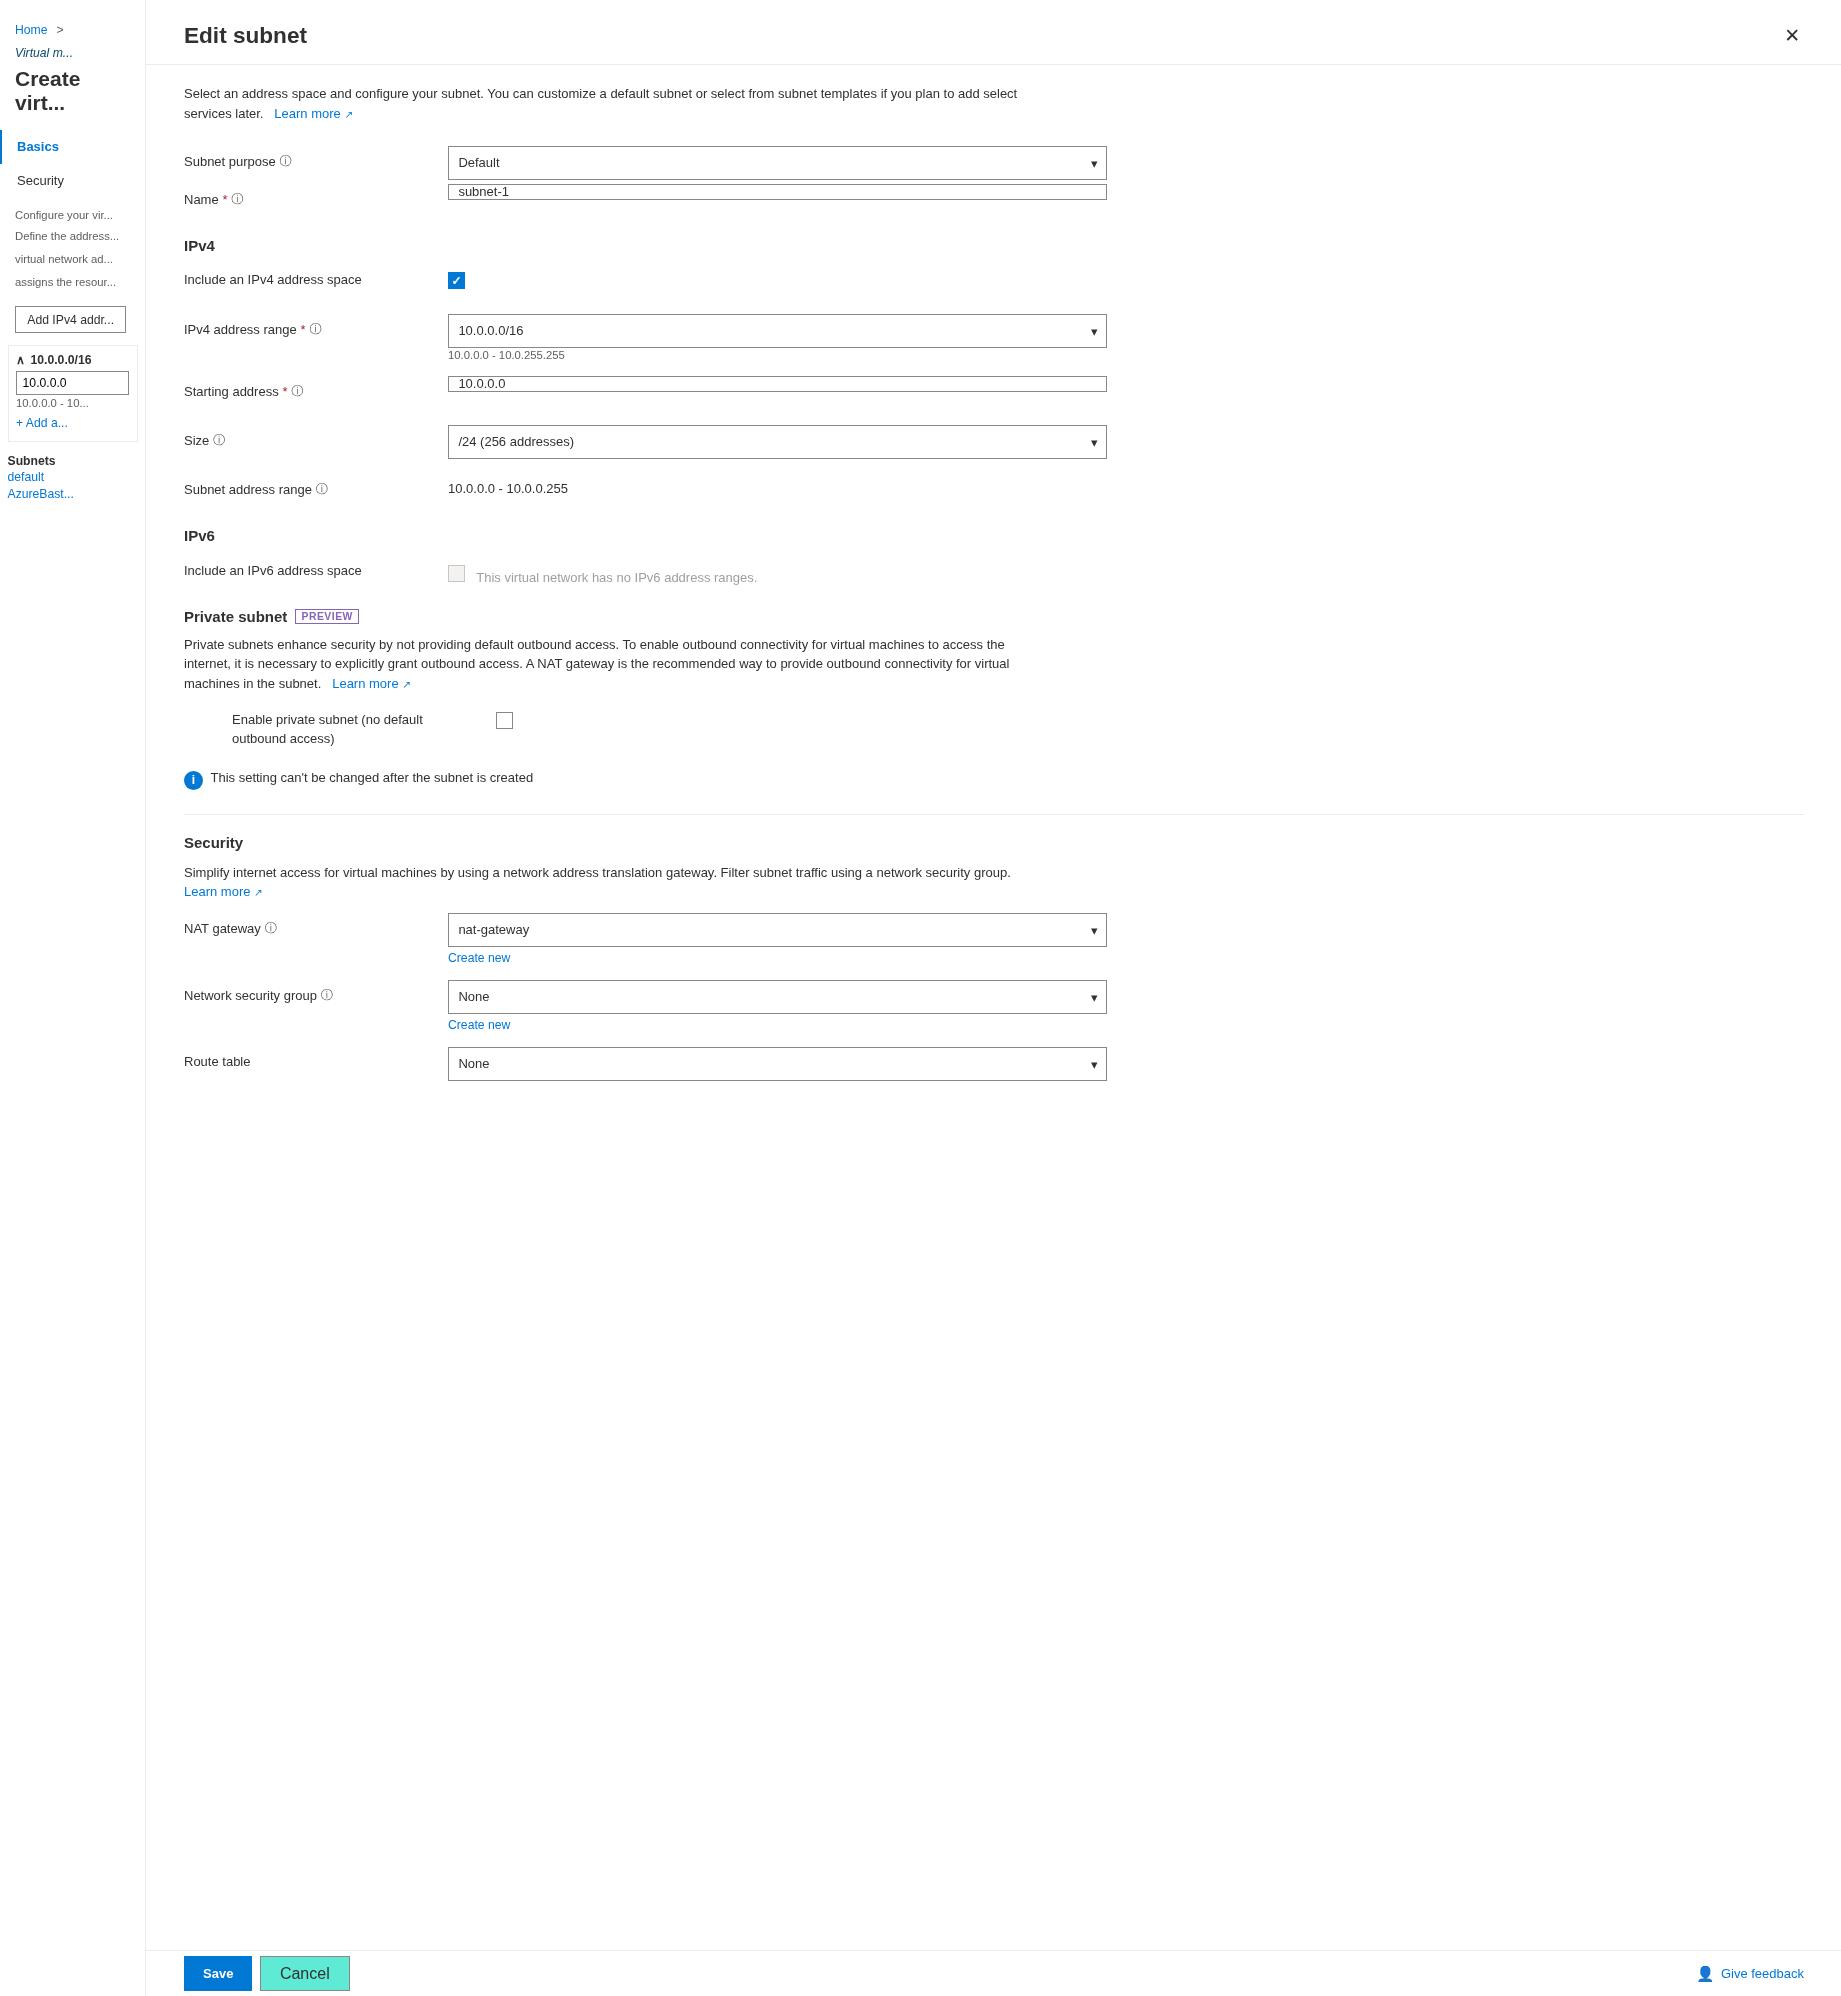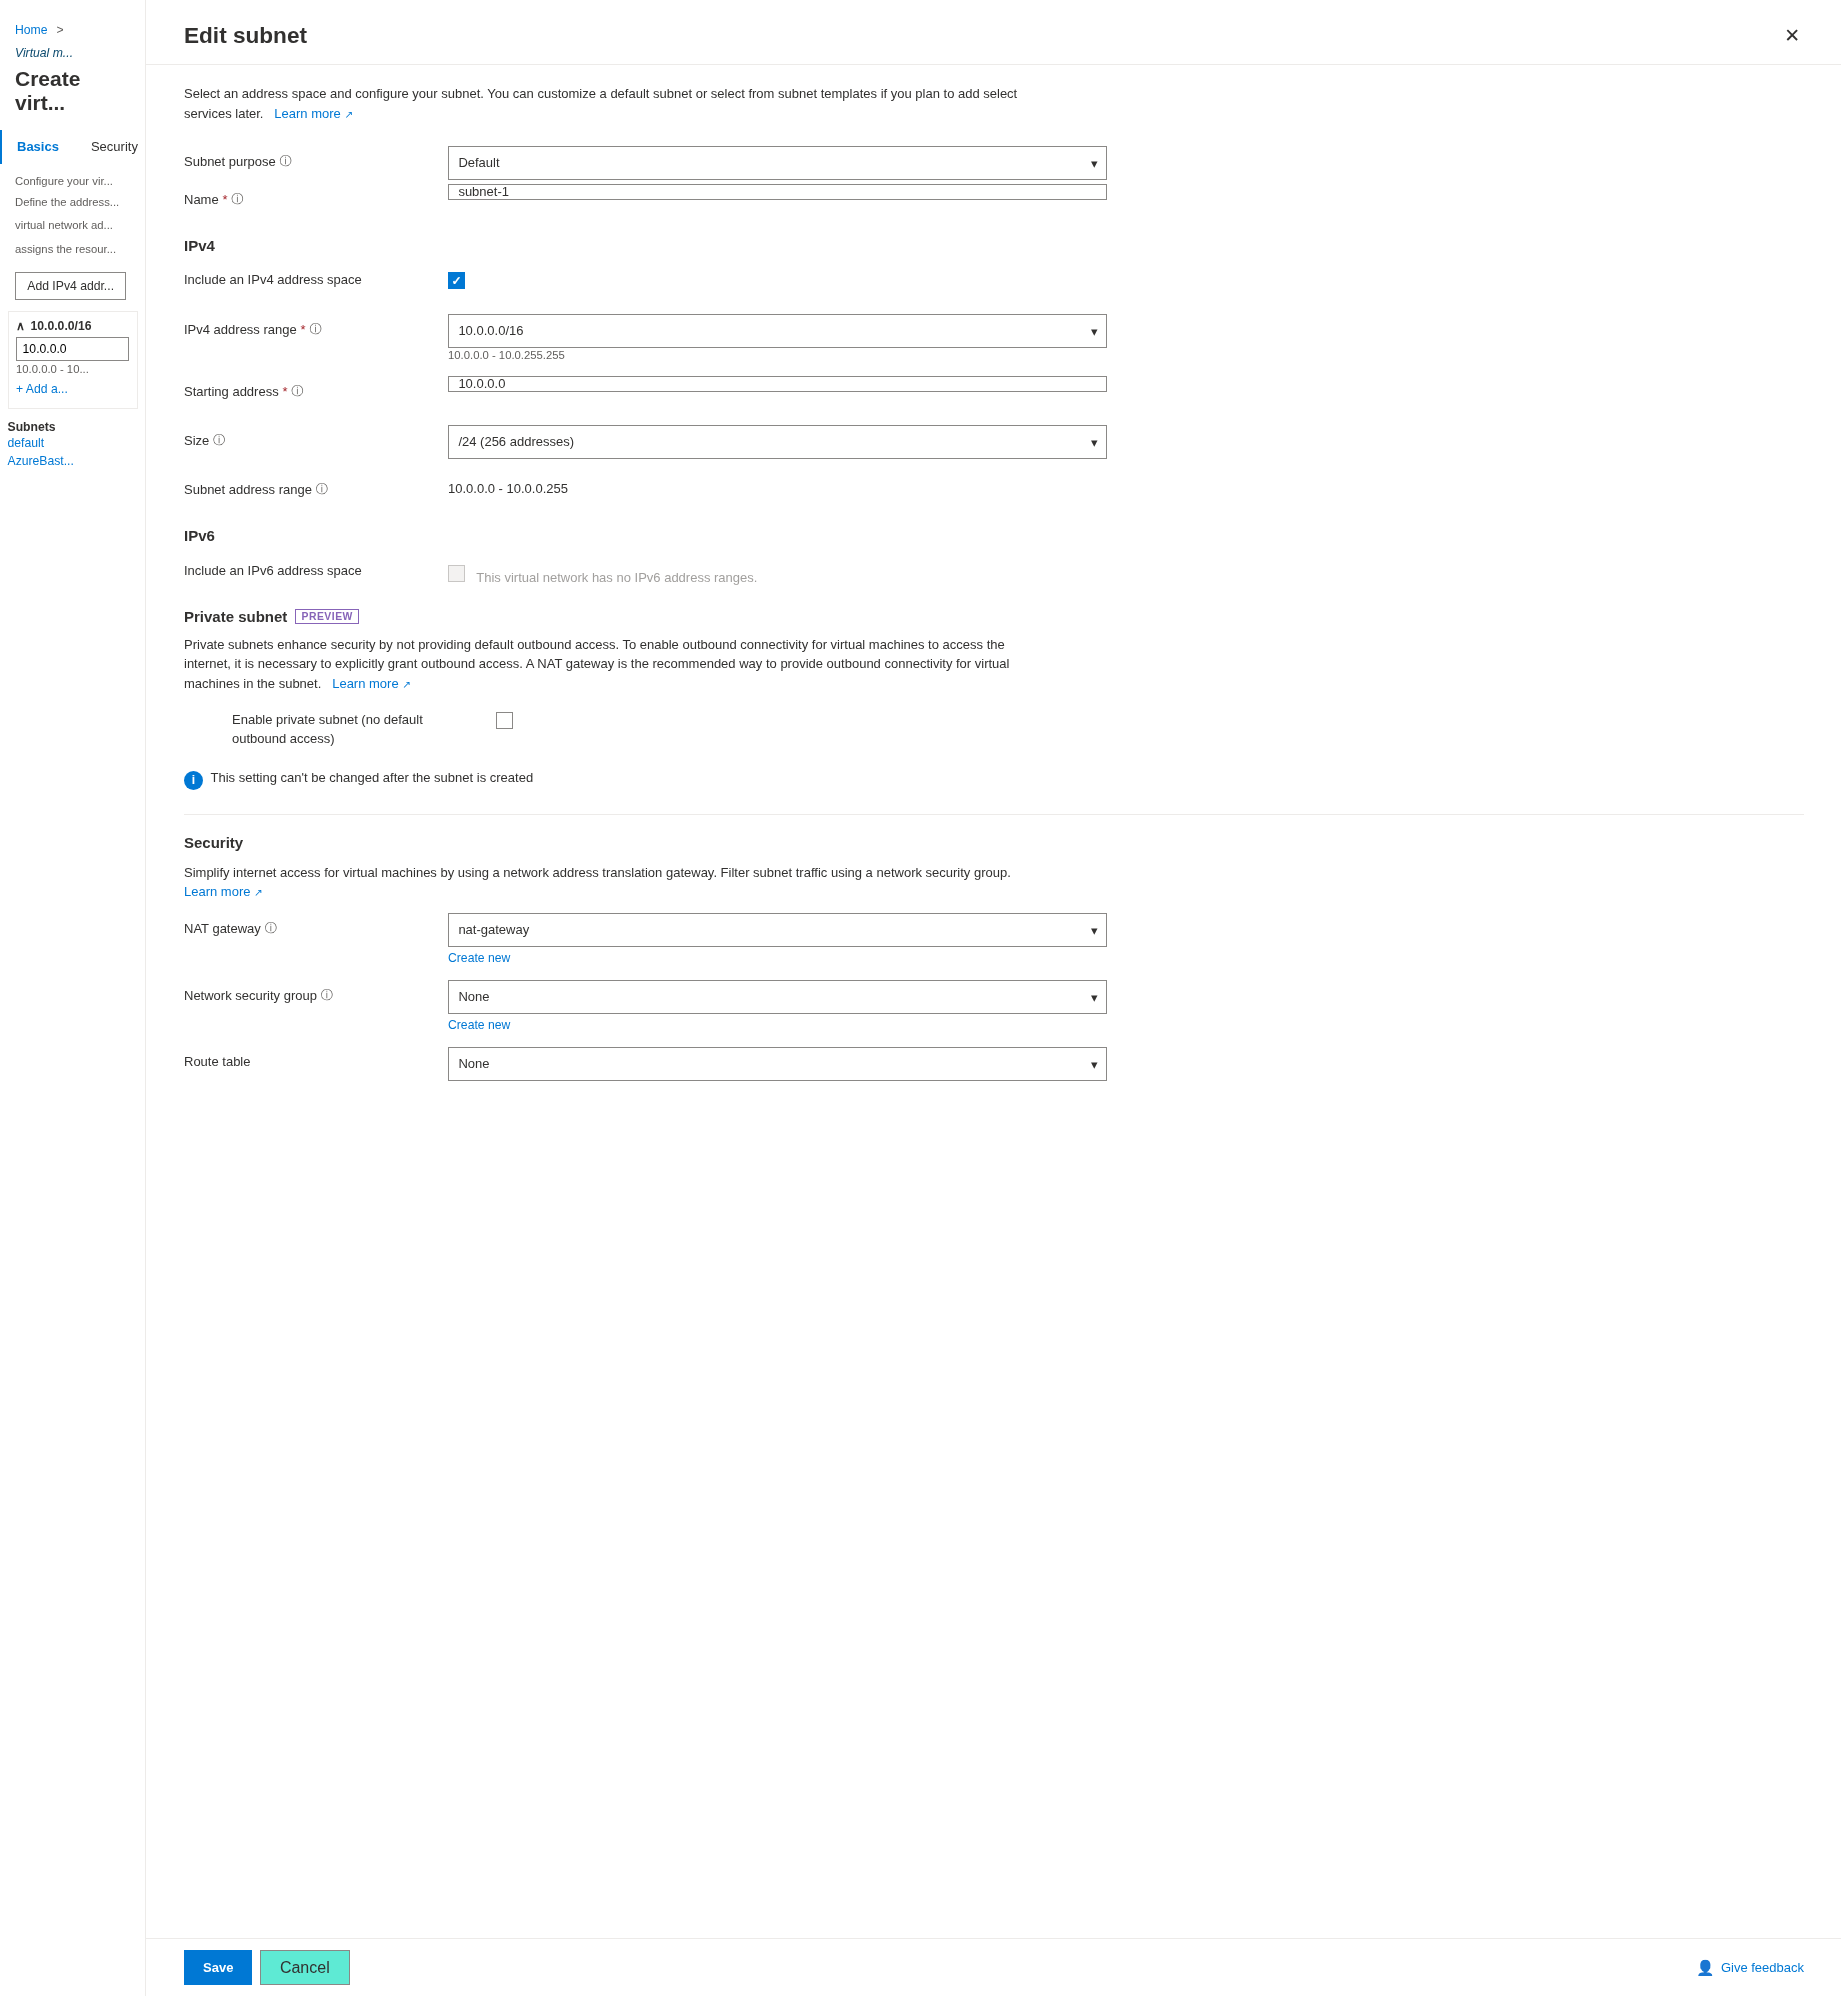--- a/index.html
+++ b/index.html
@@ -36,20 +36,21 @@
     }
     .breadcrumb span { color: #605e5c; }
     .page-title {
       padding: 3.8px 15px 15px;
       font-size: 21px;
       font-weight: 600;
       color: #323130;
     }
     .left-tabs {
       display: flex;
+      flex-direction: column;
       gap: 0;
     }
     .left-tab {
       padding: 9.4px 15px;
       font-size: 13px;
       color: #323130;
       cursor: pointer;
       border-left: 2.8px solid transparent;
     }
     .left-tab.active {
@@ -351,21 +352,21 @@
       display: block;
       color: #0078d4;
       font-size: 12.2px;
       margin-top: 3.8px;
       cursor: pointer;
       text-decoration: none;
     }
 
     
     .drawer-footer {
-      padding: 11px 38px;
+      padding: 5px 38px;
       border-top: 0.9px solid #edebe9;
       display: flex;
       align-items: center;
       justify-content: space-between;
       background: #fff;
     }
     .footer-left {
       display: flex;
       gap: 7.5px;
     }

